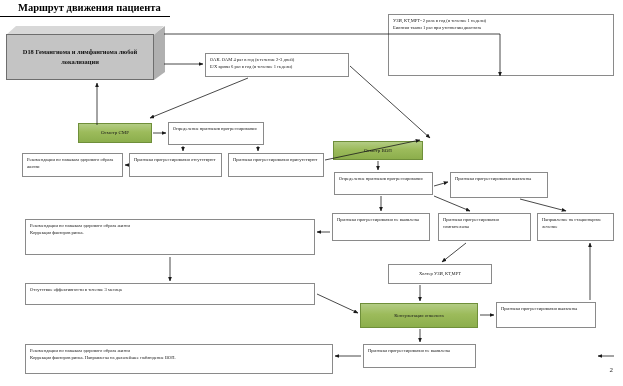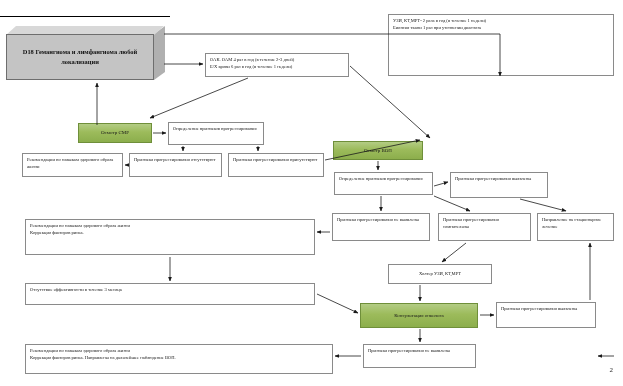--- a/index.html
+++ b/index.html
@@ -122,20 +122,21 @@
     top: 366px;
     font-size: 7px;
     color: #222;
   }
 </style>
 </head>
 <body>
 
 <div id="canvas">
 
+  <div class="title">Маршрут движения пациента</div>
   <div class="title-rule"></div>
 
   <div id="diagnosis-box">
     <div class="side-face"></div>
     <div class="top-face"></div>
     <div class="face">D18 Гемангиома и лимфангиома любой локализации</div>
   </div>
 
   <div class="node" style="left:205px; top:53px; width:144px; height:24px;">ОАК. ОАМ 4 раз в год (в течение 2-3 дней)
 Б/Х крови 6 раз в год (в течение 1 недели)</div>

